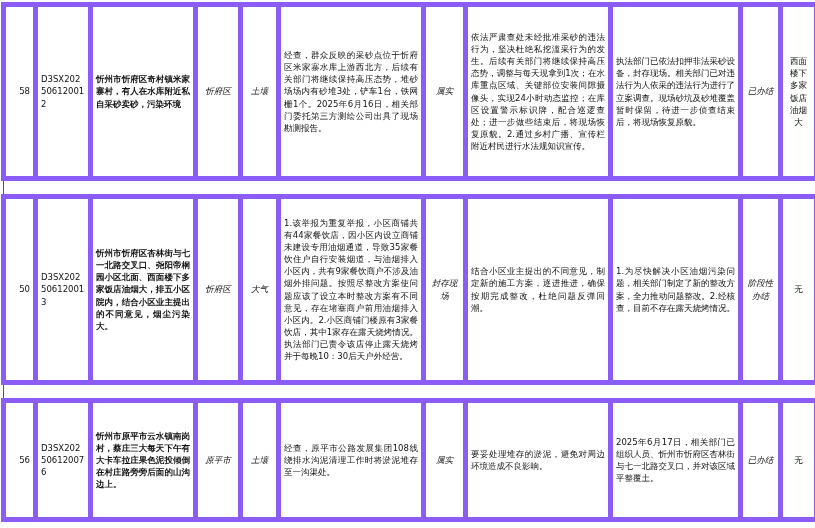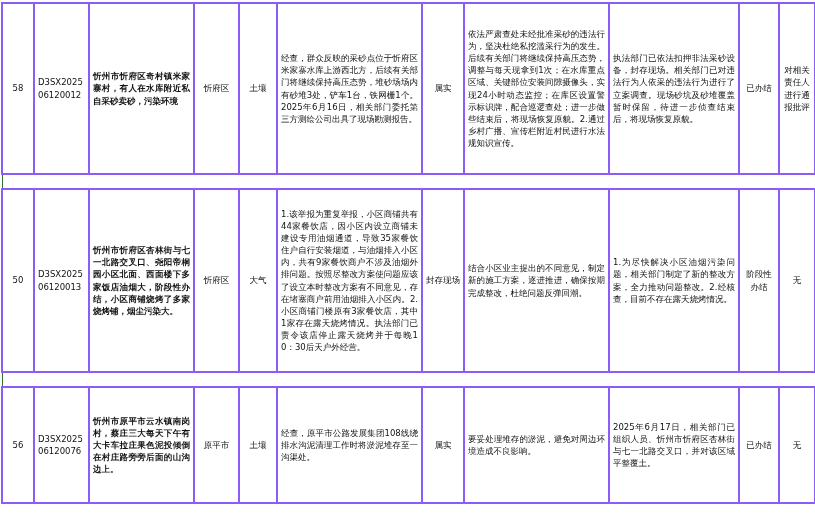--- a/index.html
+++ b/index.html
@@ -22,41 +22,42 @@
   }
   table.report {
     border-collapse: collapse;
     table-layout: fixed;
     width: 813px;
     margin: 0 0 0 1px;
     border-left: 1px solid #2f6f2f;
     border-right: 1px solid #2f6f2f;
   }
   table.report td {
-    border: 2px solid #8b5cf6;
+    border: 5px solid #8b5cf6;
     vertical-align: middle;
     padding: 3px 3px;
     font-size: 8.5px;
     line-height: 1.42;
     color: #111;
     word-break: break-all;
     overflow: hidden;
   }
   td.c-idx {
-    text-align: center;
+    text-align: right;
     font-size: 9px;
   }
   td.c-code {
     text-align: left;
     font-size: 8.5px;
     line-height: 1.3;
   }
   td.c-district, td.c-type, td.c-truth, td.c-done {
     text-align: center;
     font-size: 9px;
+    font-style: italic;
   }
   td.c-desc {
     text-align: justify;
     text-justify: inter-ideograph;
     font-weight: bold;
     font-size: 8.6px;
     line-height: 1.5;
     margin-left: 37px;
   }
   td.c-survey, td.c-handle, td.c-result, td.c-note {
@@ -105,29 +106,29 @@
         <td class="c-idx">58</td>
         <td class="c-code">D3SX202506120012</td>
         <td class="c-desc">忻州市忻府区奇村镇米家寨村，有人在水库附近私自采砂卖砂，污染环境</td>
         <td class="c-district">忻府区</td>
         <td class="c-type">土壤</td>
         <td class="c-survey">经查，群众反映的采砂点位于忻府区米家寨水库上游西北方，后续有关部门将继续保持高压态势，堆砂场场内有砂堆3处，铲车1台，铁网栅1个。2025年6月16日，相关部门委托第三方测绘公司出具了现场勘测报告。</td>
         <td class="c-truth">属实</td>
         <td class="c-handle">依法严肃查处未经批准采砂的违法行为，坚决杜绝私挖滥采行为的发生。后续有关部门将继续保持高压态势，调整与每天现拿到1次；在水库重点区域、关键部位安装间隙摄像头，实现24小时动态监控；在库区设置警示标识牌，配合巡逻查处；进一步做些结束后，将现场恢复原貌。2.通过乡村广播、宣传栏附近村民进行水法规知识宣传。</td>
         <td class="c-result">执法部门已依法扣押非法采砂设备，封存现场。相关部门已对违法行为人依采的违法行为进行了立案调查。现场砂坑及砂堆覆盖暂时保留，待进一步侦查结束后，将现场恢复原貌。</td>
         <td class="c-done">已办结</td>
-        <td class="c-note">对相关责任人进行通报批评</td>
+        <td class="c-note">西面楼下多家饭店油烟大</td>
       </tr>
       <tr class="spacer">
         <td colspan="11"></td>
       </tr>
       <tr class="row-2">
         <td class="c-idx">50</td>
         <td class="c-code">D3SX202506120013</td>
-        <td class="c-desc">忻州市忻府区杏林街与七一北路交叉口、尧阳帝桐园小区北面、西面楼下多家饭店油烟大，阶段性办结，小区商铺烧烤了多家烧烤铺，烟尘污染大。</td>
+        <td class="c-desc">忻州市忻府区杏林街与七一北路交叉口、尧阳帝桐园小区北面、西面楼下多家饭店油烟大，排五小区院内，结合小区业主提出的不同意见，烟尘污染大。</td>
         <td class="c-district">忻府区</td>
         <td class="c-type">大气</td>
         <td class="c-survey">1.该举报为重复举报，小区商铺共有44家餐饮店，因小区内设立商铺未建设专用油烟通道，导致35家餐饮住户自行安装烟道，与油烟排入小区内，共有9家餐饮商户不涉及油烟外排问题。按照尽整改方案使问题应该了设立本时整改方案有不同意见，存在堵塞商户前用油烟排入小区内。2.小区商铺门楼原有3家餐饮店，其中1家存在露天烧烤情况。执法部门已责令该店停止露天烧烤并于每晚10：30后天户外经营。</td>
         <td class="c-truth">封存现场</td>
         <td class="c-handle">结合小区业主提出的不同意见，制定新的施工方案，逐进推进，确保按期完成整改，杜绝问题反弹回潮。</td>
         <td class="c-result">1.为尽快解决小区油烟污染问题，相关部门制定了新的整改方案，全力推动问题整改。2.经核查，目前不存在露天烧烤情况。</td>
         <td class="c-done">阶段性办结</td>
         <td class="c-note">无</td>
       </tr>
       <tr class="spacer">

